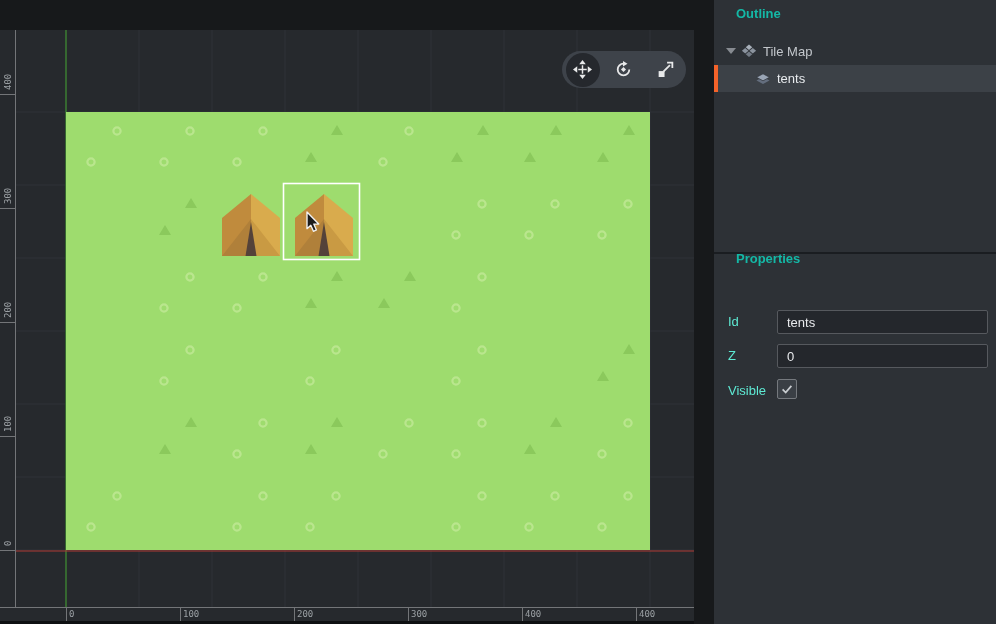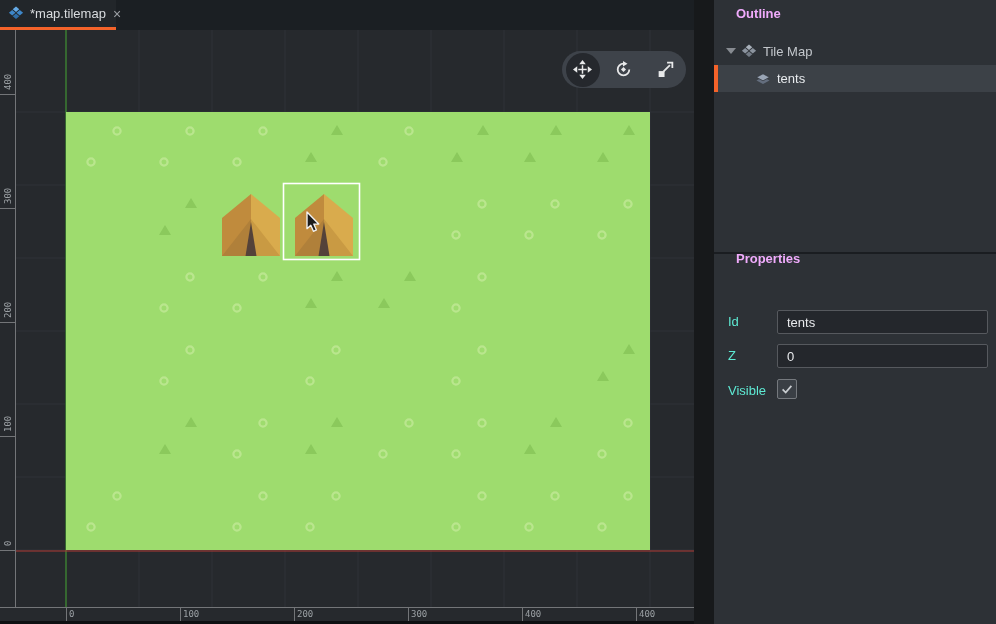--- a/index.html
+++ b/index.html
@@ -36,21 +36,21 @@
              border-radius:19px; display:flex; align-items:center; justify-content:space-around; z-index:6; }
   .tool-btn { width:34px; height:34px; border-radius:17px; display:flex; align-items:center;
               justify-content:center; cursor:pointer; }
   .tool-btn.active { background:#25282d; }
 
   
   .splitter { position:absolute; left:694px; top:0; width:20px; height:624px; background:#17191b; cursor:col-resize; }
 
   
   .panel { position:absolute; left:714px; top:0; width:282px; height:624px; background:#2d3136; }
-  .panel-header { position:absolute; left:22px; font-size:13px; font-weight:700; color:#f0abfc; }
+  .panel-header { position:absolute; left:22px; font-size:13px; font-weight:700; color:#14b8a6; }
   .outline-header { top:6px; }
   .props-header { top:251px; }
   .tree { position:absolute; left:0; top:38px; width:282px; }
   .tree-row { position:relative; height:27px; width:282px; display:flex; align-items:center; cursor:pointer; }
   .tree-row.selected { background:#3c4147; }
   .sel-bar { position:absolute; left:0; top:0; width:4px; height:27px; }
   .tree-arrow { position:absolute; left:12px; top:10px; width:0; height:0;
                 border-left:5px solid transparent; border-right:5px solid transparent;
                 border-top:6px solid #878b91; }
   .tree-icon { position:absolute; top:6px; width:16px; height:16px; }
@@ -65,33 +65,20 @@
                    border:1px solid #75797e; border-radius:2px; display:flex; align-items:center;
                    justify-content:center; cursor:pointer; }
 </style>
 </head>
 <body>
 
 <div class="app">
 
   <div class="editor-col">
 
-    <div class="tabbar">
-      <div class="tab">
-        <svg class="tab-icon" viewBox="0 0 16 15">
-          <path d="M8,0.4 L11.3,3.2 L8,6 L4.7,3.2 Z" fill="#64aae6"></path>
-          <path d="M4.2,3.9 L7.5,6.7 L4.2,9.5 L0.9,6.7 Z" fill="#3e87c9"></path>
-          <path d="M11.8,3.9 L15.1,6.7 L11.8,9.5 L8.5,6.7 Z" fill="#3e87c9"></path>
-          <path d="M8,7.4 L11.3,10.2 L8,13 L4.7,10.2 Z" fill="#2f6ea8"></path>
-        </svg>
-        <span class="tab-title">*map.tilemap</span>
-        <span class="tab-close">×</span>
-      </div>
-      <div class="tab-underline" style="background: rgb(244, 99, 42);"></div>
-    </div>
 
     <div class="canvas">
       <svg class="scene-svg" id="scene" width="679" height="577" viewBox="0 0 679 577">
           <line x1="50" y1="0" x2="50" y2="577" stroke="#2f3338" stroke-width="1"></line>
           <line x1="123" y1="0" x2="123" y2="577" stroke="#2f3338" stroke-width="1"></line>
           <line x1="196" y1="0" x2="196" y2="577" stroke="#2f3338" stroke-width="1"></line>
           <line x1="269" y1="0" x2="269" y2="577" stroke="#2f3338" stroke-width="1"></line>
           <line x1="342" y1="0" x2="342" y2="577" stroke="#2f3338" stroke-width="1"></line>
           <line x1="415" y1="0" x2="415" y2="577" stroke="#2f3338" stroke-width="1"></line>
           <line x1="488" y1="0" x2="488" y2="577" stroke="#2f3338" stroke-width="1"></line>

